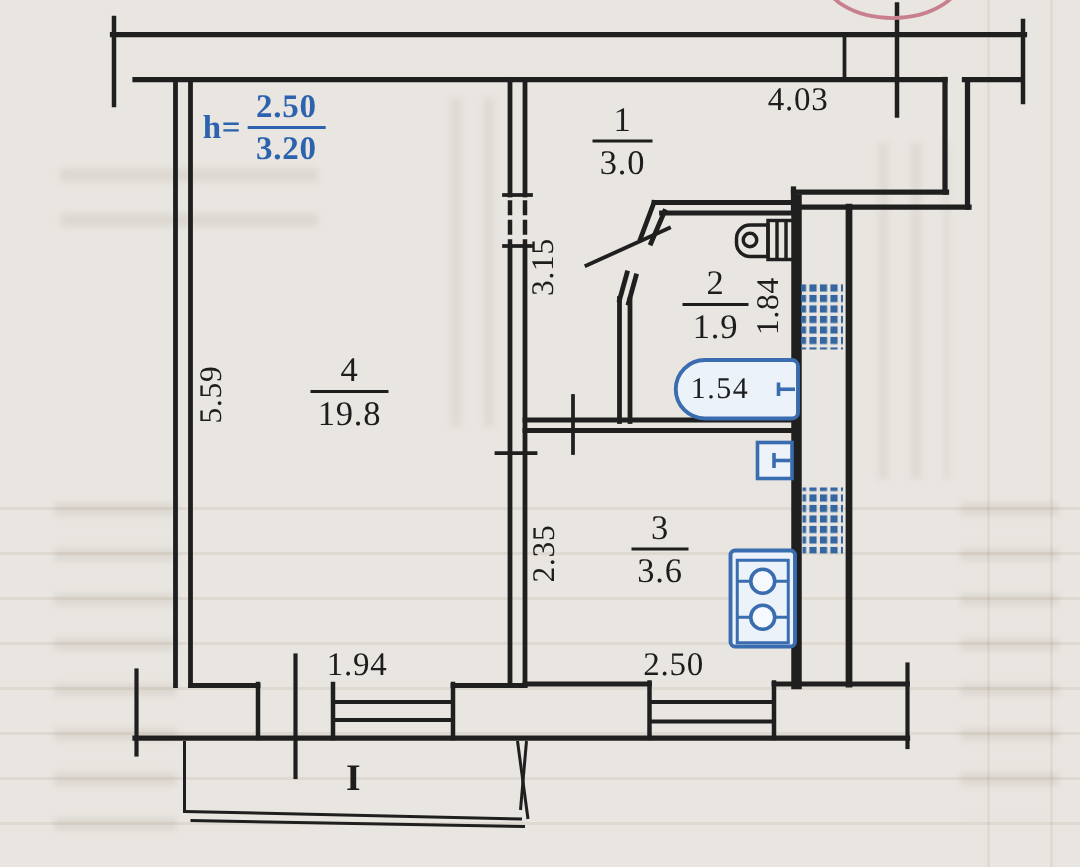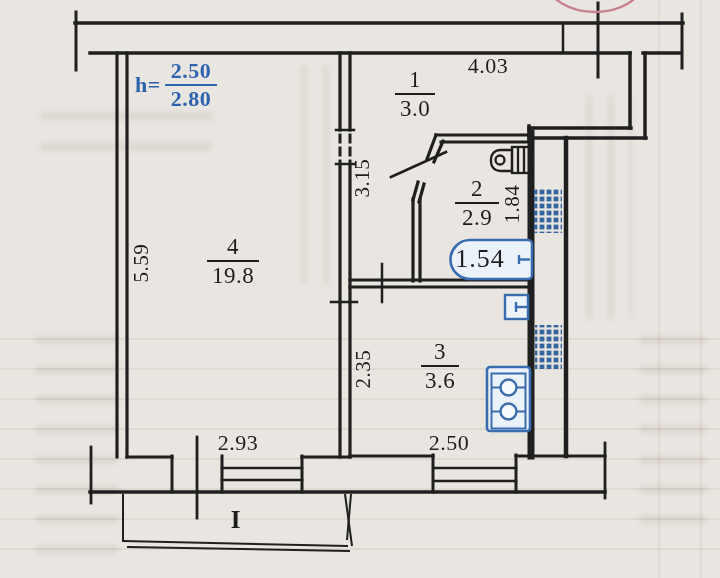--- a/index.html
+++ b/index.html
@@ -19,21 +19,21 @@
   svg.plan{position:absolute;left:0;top:0;}
   
   .lbl{
     position:absolute;color:#1d1d1d;white-space:nowrap;line-height:1;
     transform:translate(-50%,-50%);letter-spacing:.5px;
   }
   .dim{font-size:22px;}
   .vdim{transform:translate(-50%,-50%) rotate(-90deg);font-size:21px;}
   .frac{display:flex;flex-direction:column;align-items:center;row-gap:2px;font-size:23px;}
   .frac .bar{height:0;border-top:2.3px solid #1d1d1d;}
-  .tublbl{font-size:26px;letter-spacing:1px;}
+  .tublbl{font-size:20px;letter-spacing:1px;}
   .balcony{font-size:25px;font-weight:bold;letter-spacing:1px;}
   .hnote{
     display:flex;align-items:center;column-gap:4px;color:#2d63ae;
     font-weight:bold;font-size:22px;
   }
   .hnote .frac{font-size:22px;color:#2d63ae;}
   .hnote .frac .bar{border-top:2.6px solid #2d63ae;}
 </style>
 </head>
 <body>
@@ -171,49 +171,49 @@
       <rect x="534" y="189" width="28" height="44" fill="url(#vh)" stroke="none"></rect>
       <rect x="535" y="325" width="27" height="44" fill="url(#vh)" stroke="none"></rect>
     </g>
   </svg>
 
   <div class="lbl hnote" style="left:176px;top:85px;">
     <span>h=</span>
     <span class="frac">
       <span>2.50</span>
       <span class="bar" style="width:52px;"></span>
-      <span>2.80</span>
+      <span>3.20</span>
     </span>
   </div>
 
   <div class="lbl frac" style="left:415px;top:94px;">
     <span>1</span>
     <span class="bar" style="width:40px;"></span>
     <span>3.0</span>
   </div>
   <div class="lbl frac" style="left:477px;top:203px;">
     <span>2</span>
     <span class="bar" style="width:44px;"></span>
-    <span>2.9</span>
+    <span>1.9</span>
   </div>
   <div class="lbl frac" style="left:440px;top:366px;">
     <span>3</span>
     <span class="bar" style="width:38px;"></span>
     <span>3.6</span>
   </div>
   <div class="lbl frac" style="left:233px;top:261px;">
     <span>4</span>
     <span class="bar" style="width:52px;"></span>
     <span>19.8</span>
   </div>
 
-  <div class="lbl dim" style="left:488px;top:66px;">4.03</div>
+  <div class="lbl dim" style="left:532px;top:66px;">4.03</div>
   <div class="lbl vdim" style="left:362px;top:178px;">3.15</div>
   <div class="lbl vdim" style="left:512px;top:204px;">1.84</div>
   <div class="lbl vdim" style="left:141px;top:263px;">5.59</div>
   <div class="lbl vdim" style="left:363px;top:369px;">2.35</div>
-  <div class="lbl dim" style="left:238px;top:443px;">2.93</div>
+  <div class="lbl dim" style="left:238px;top:443px;">1.94</div>
   <div class="lbl dim" style="left:449px;top:443px;">2.50</div>
   <div class="lbl tublbl" style="left:480px;top:259px;">1.54</div>
 
   <div class="lbl balcony" style="left:236px;top:519px;">I</div>
 
 </div>
 
 </body></html>

